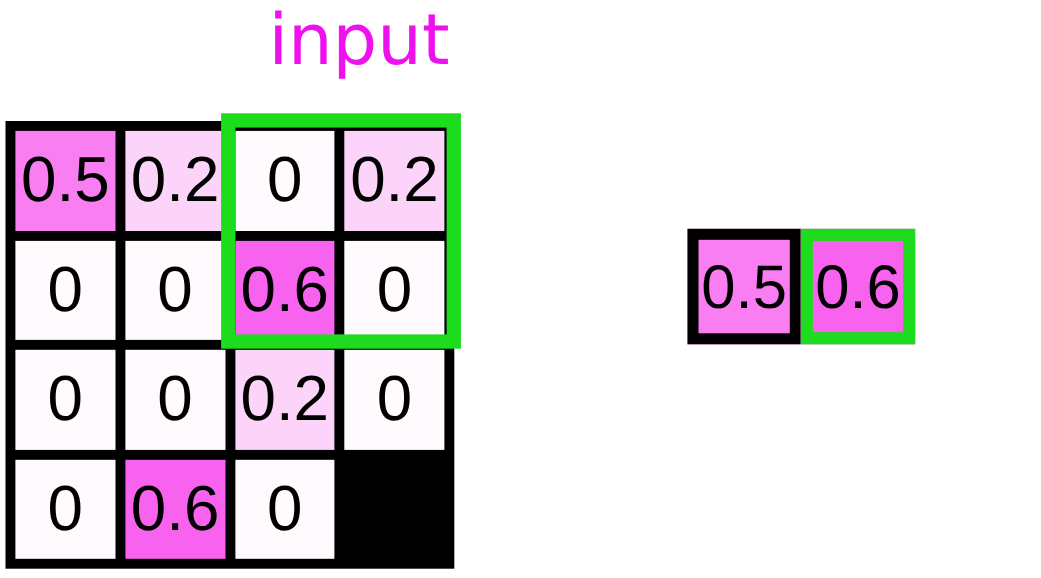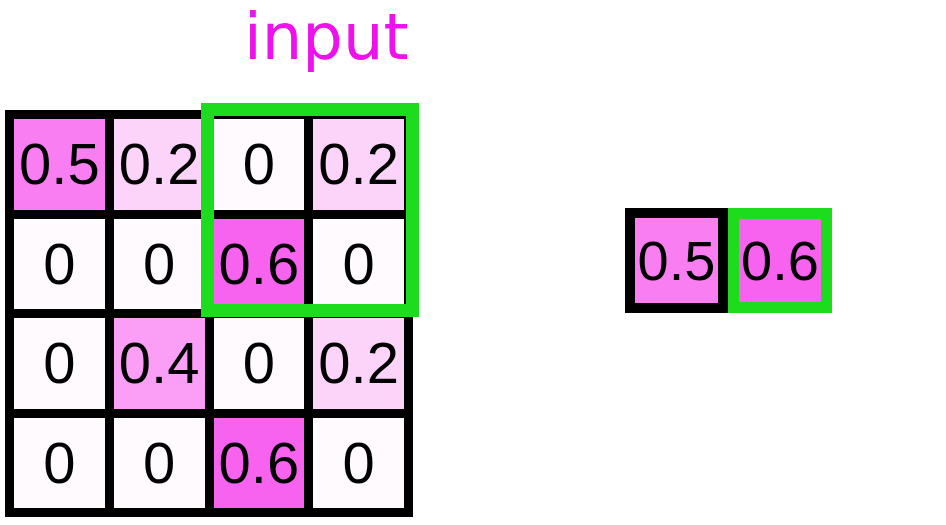--- a/index.html
+++ b/index.html
@@ -85,21 +85,20 @@
   <div class="input-grid" style="background: rgb(0, 0, 0);">
       <div class="cell" style="background: rgb(248, 126, 242);">0.5</div>
       <div class="cell" style="background: rgb(252, 212, 249);">0.2</div>
       <div class="cell" style="background: rgb(254, 250, 254);">0</div>
       <div class="cell" style="background: rgb(252, 212, 249);">0.2</div>
       <div class="cell" style="background: rgb(254, 250, 254);">0</div>
       <div class="cell" style="background: rgb(254, 250, 254);">0</div>
       <div class="cell" style="background: rgb(247, 99, 239);">0.6</div>
       <div class="cell" style="background: rgb(254, 250, 254);">0</div>
       <div class="cell" style="background: rgb(254, 250, 254);">0</div>
-      <div class="cell" style="background: rgb(250, 159, 245);">0.4</div>
       <div class="cell" style="background: rgb(254, 250, 254);">0</div>
       <div class="cell" style="background: rgb(252, 212, 249);">0.2</div>
       <div class="cell" style="background: rgb(254, 250, 254);">0</div>
       <div class="cell" style="background: rgb(254, 250, 254);">0</div>
       <div class="cell" style="background: rgb(247, 99, 239);">0.6</div>
       <div class="cell" style="background: rgb(254, 250, 254);">0</div>
     </div>
 
   <div class="input-highlight" style="border-color: rgb(29, 219, 29);"></div>
 

